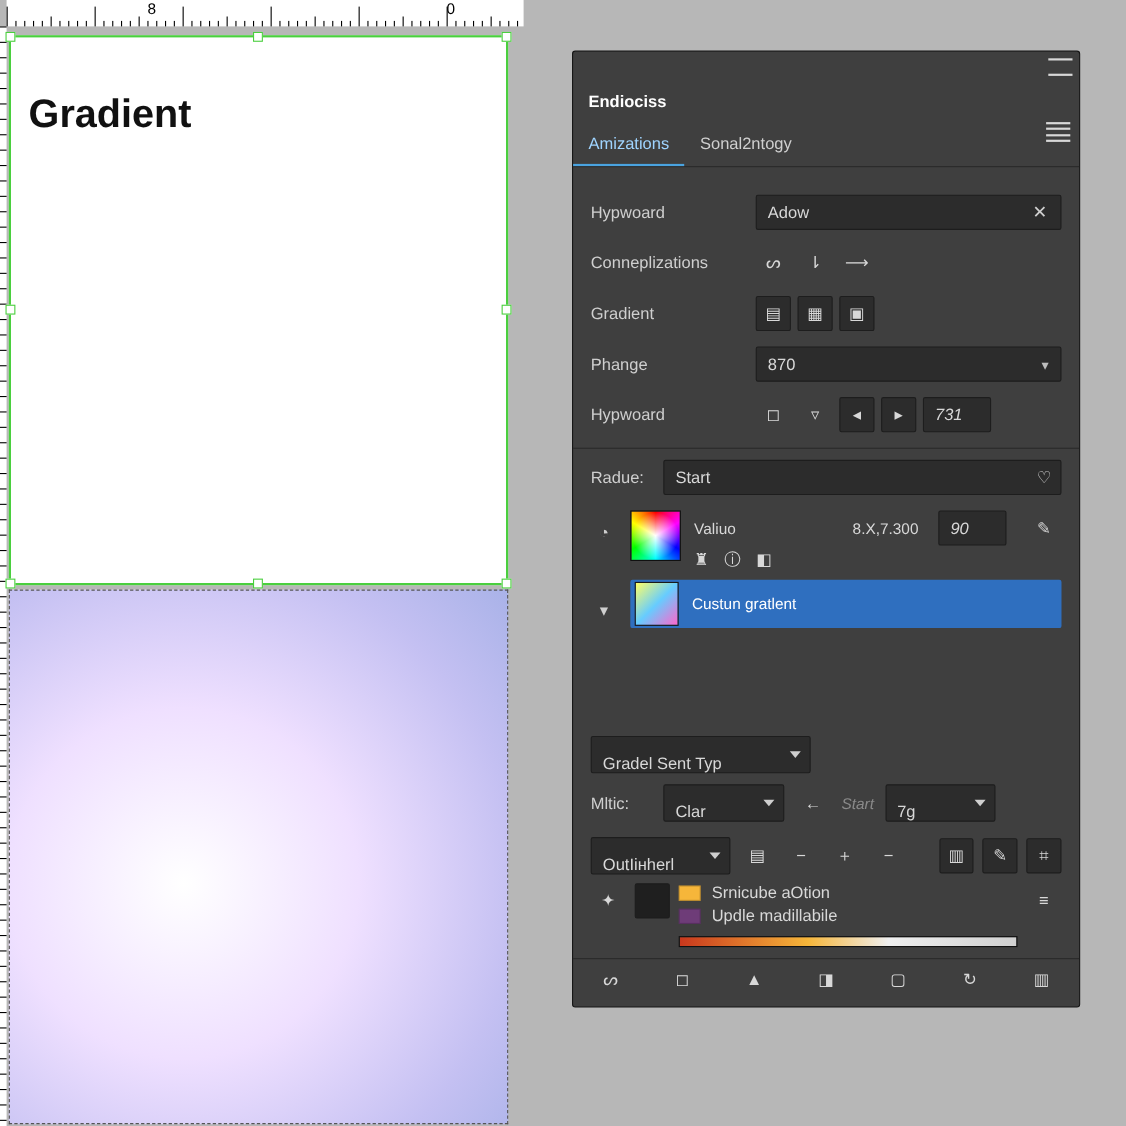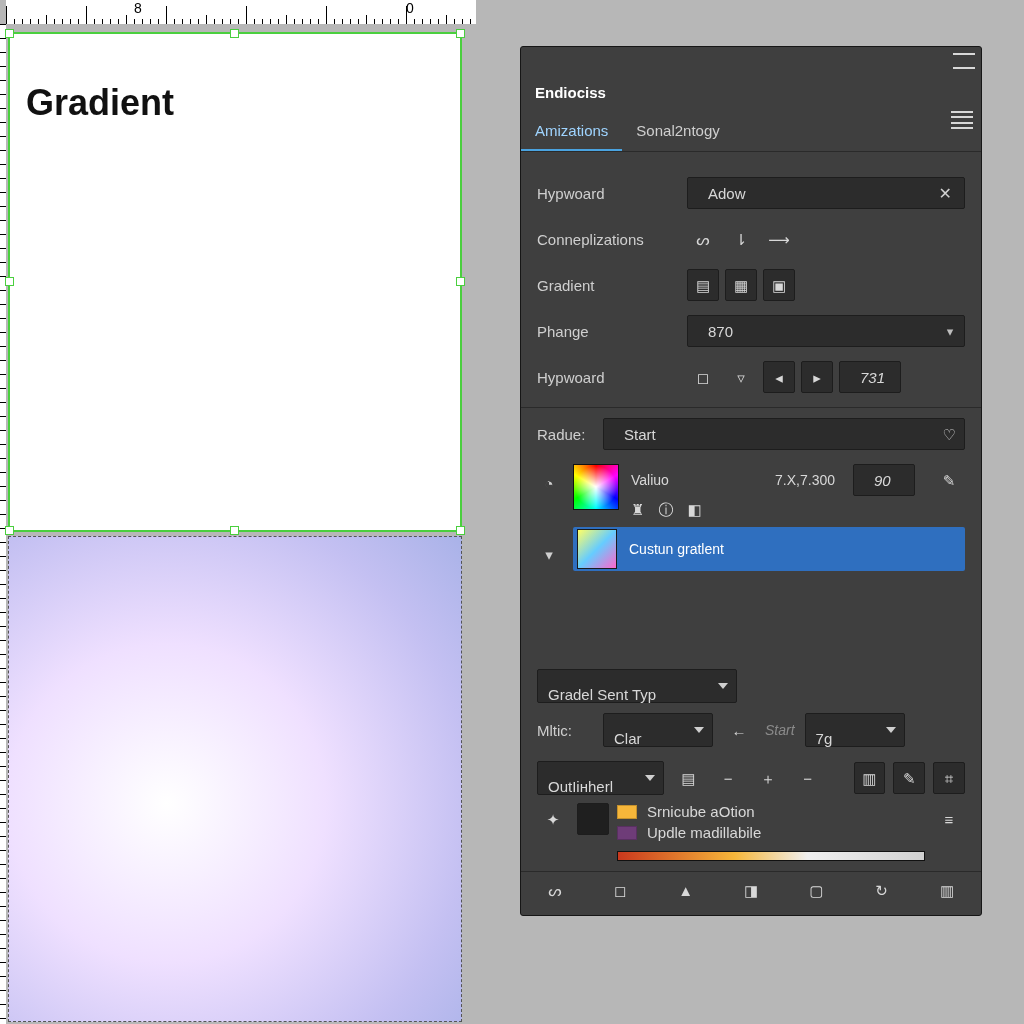--- a/index.html
+++ b/index.html
@@ -49,21 +49,21 @@
   .panel-menu { position:absolute; top:36px; right:8px; }
   .menu-lines { width:22px; height:18px; display:flex; flex-direction:column; justify-content:space-between;}
   .menu-lines span{height:2px;background:#d8d8d8;}
 
   .form { position:absolute; top:112px; left:0; right:0; padding:8px 16px 0; }
   .row { display:flex; align-items:center; gap:10px; margin:10px 0 14px; }
   .row .label { width:140px; color:#cfcfcf; font-size:15px; }
   .field { flex:1; display:flex; align-items:center; gap:6px; }
 
   .input { flex:1; height:32px; background:#2c2c2c; border:1px solid #1d1d1d; border-radius:2px;
-           color:#d8d8d8; padding:0 20px; display:flex; align-items:center; font-size:15px;}
+           color:#d8d8d8; padding:0 10px; display:flex; align-items:center; font-size:15px;}
   .input.sm{ flex:none; width:62px;font-style:italic; }
   .num-arrow { width:20px; height:30px; display:flex; align-items:center; justify-content:center; color:#bdbdbd; font-size:13px;}
 
   .icon-btn { width:32px; height:32px; display:flex; align-items:center; justify-content:center;
               color:#d8d8d8; border-radius:2px; }
   .icon-btn.boxed { background:#2c2c2c; border:1px solid #1d1d1d; }
 
   .divider { height:1px; background:#2a2a2a; margin:6px -16px 10px; }
 
   .swatch-big { width:46px; height:46px; border:1px solid #111;
@@ -382,21 +382,21 @@
         </div>
       </div>
     </div>
 
     <div class="value-row">
       <div class="icon-col"><span class="glyph">◔</span></div>
       <div class="swatch-big"></div>
       <div style="flex:1">
         <div class="info">
           <span style="flex:1">Valiuo</span>
-          <span>7.X,7.300</span>
+          <span>8.X,7.300</span>
           <div class="input sm">
               <span>90</span>
             </div>
           <div class="icon-btn">
               <span class="glyph">✎</span>
             </div>
         </div>
         <div class="subicons">
           <span class="glyph">♜</span>
           <span class="glyph">ⓘ</span>

